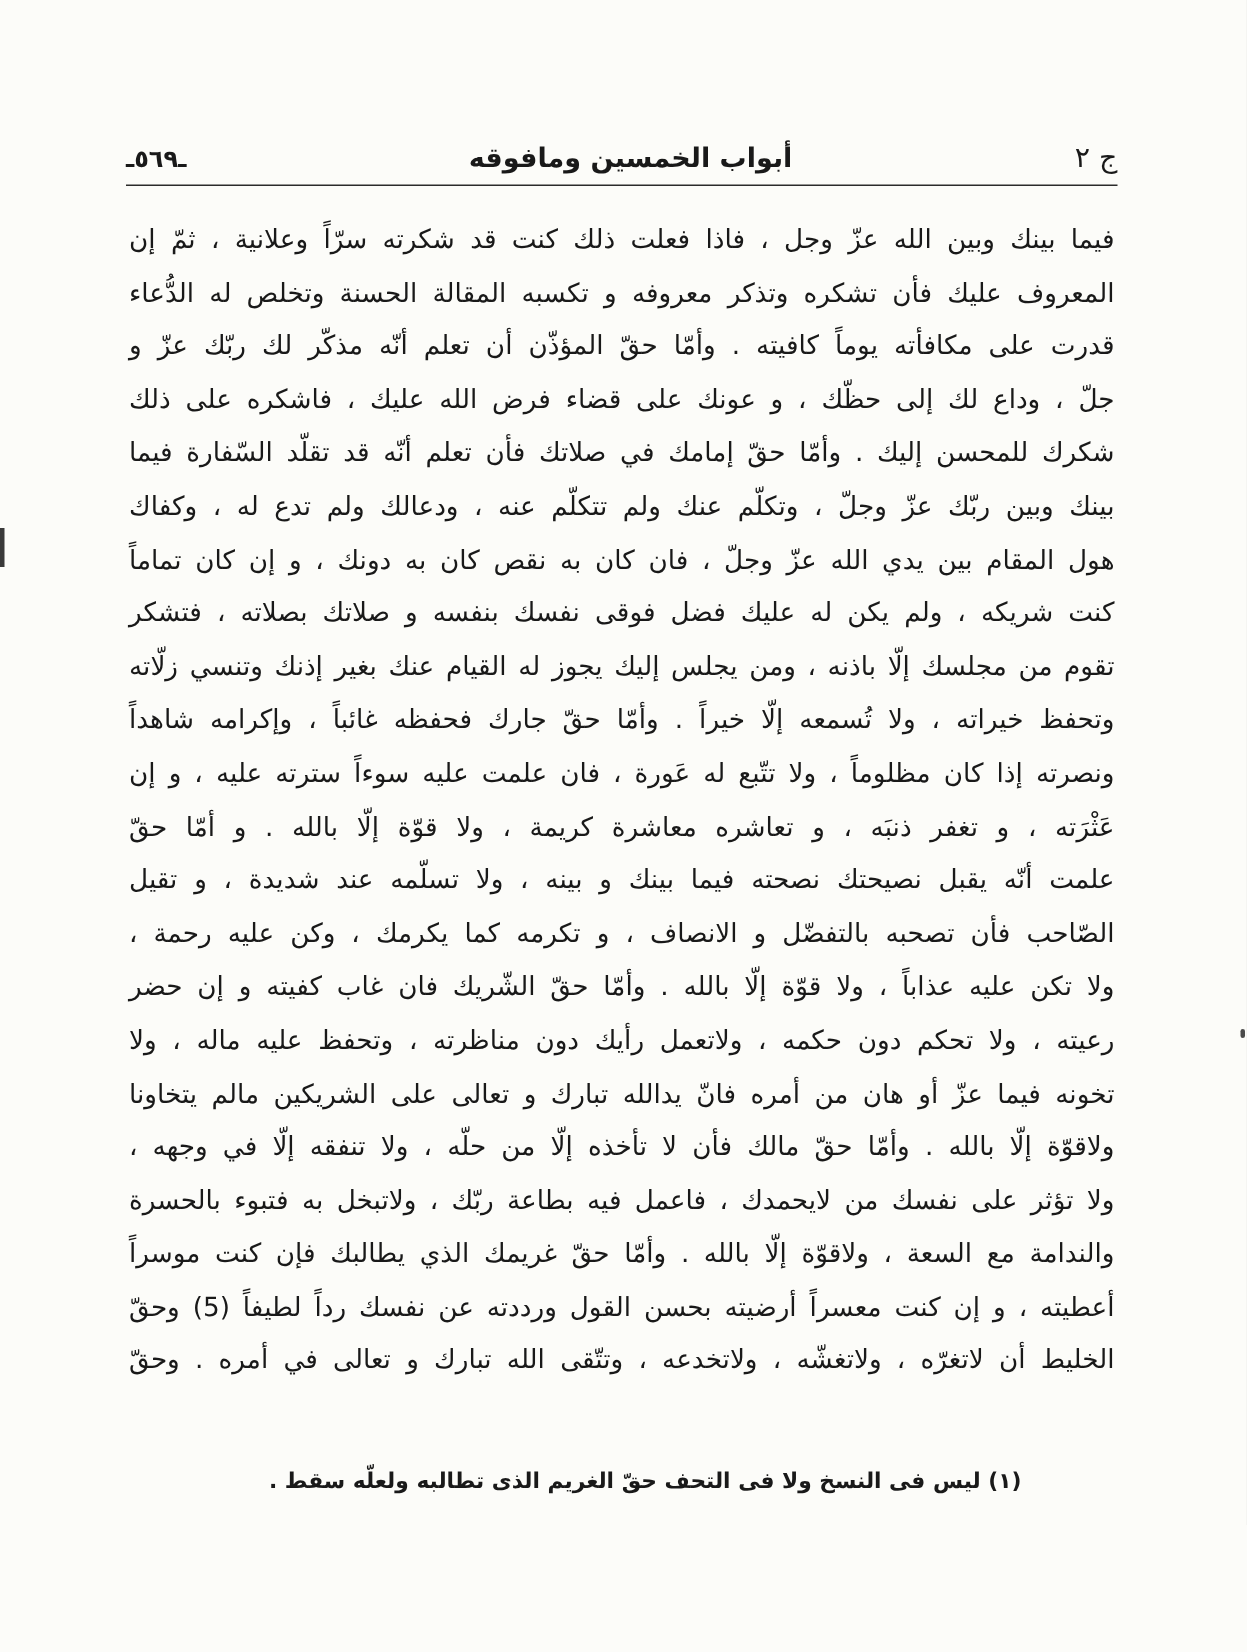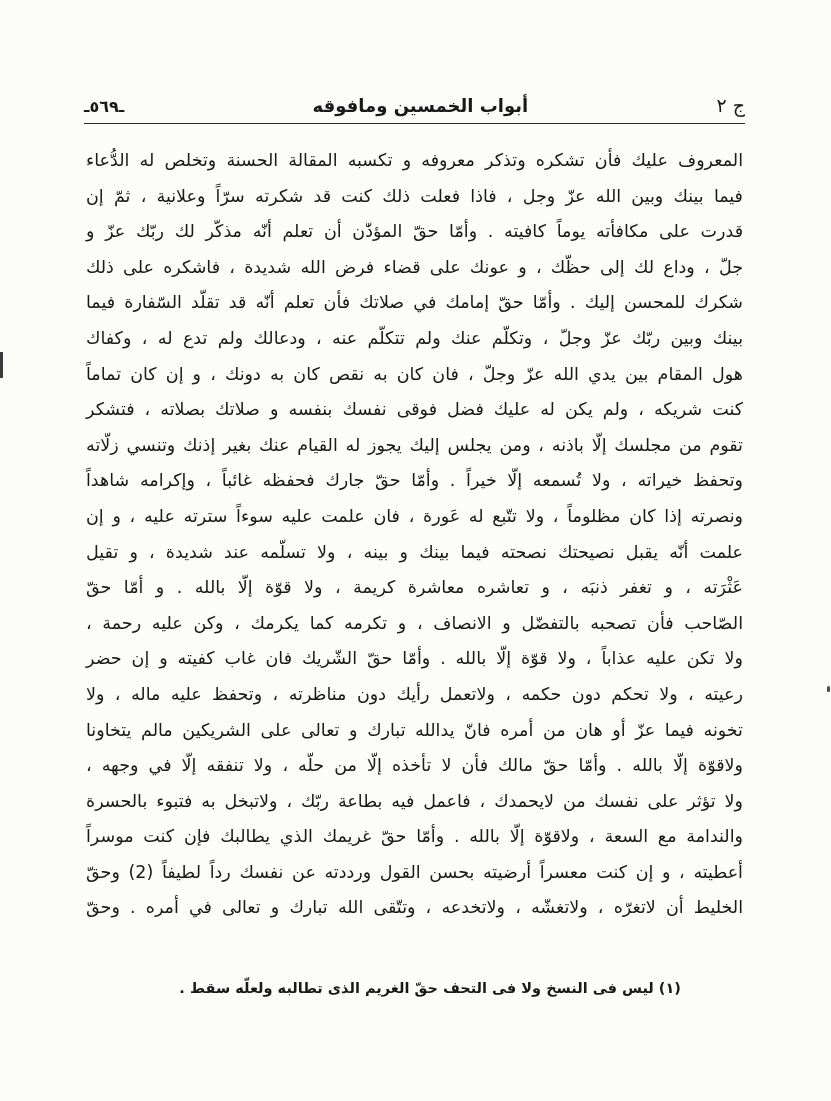--- a/index.html
+++ b/index.html
@@ -103,41 +103,41 @@
 
   <header class="page-header">
     <span class="vol">ج ٢</span>
     <span class="title">أبواب الخمسين ومافوقه</span>
     <span class="pagenum">ـ٥٦٩ـ</span>
   </header>
 
   <div class="rule"></div>
 
   <main class="body-text">
+    <div class="line">فيما بينك وبين الله عزّ وجل ، فاذا فعلت ذلك كنت قد شكرته سرّاً وعلانية ، ثمّ إن</div>
     <div class="line">المعروف عليك فأن تشكره وتذكر معروفه و تكسبه المقالة الحسنة وتخلص له الدُّعاء</div>
-    <div class="line">فيما بينك وبين الله عزّ وجل ، فاذا فعلت ذلك كنت قد شكرته سرّاً وعلانية ، ثمّ إن</div>
     <div class="line">قدرت على مكافأته يوماً كافيته . وأمّا حقّ المؤذّن أن تعلم أنّه مذكّر لك ربّك عزّ و</div>
-    <div class="line">جلّ ، وداع لك إلى حظّك ، و عونك على قضاء فرض الله شديدة ، فاشكره على ذلك</div>
+    <div class="line">جلّ ، وداع لك إلى حظّك ، و عونك على قضاء فرض الله عليك ، فاشكره على ذلك</div>
     <div class="line">شكرك للمحسن إليك . وأمّا حقّ إمامك في صلاتك فأن تعلم أنّه قد تقلّد السّفارة فيما</div>
     <div class="line">بينك وبين ربّك عزّ وجلّ ، وتكلّم عنك ولم تتكلّم عنه ، ودعالك ولم تدع له ، وكفاك</div>
     <div class="line">هول المقام بين يدي الله عزّ وجلّ ، فان كان به نقص كان به دونك ، و إن كان تماماً</div>
     <div class="line">كنت شريكه ، ولم يكن له عليك فضل فوقى نفسك بنفسه و صلاتك بصلاته ، فتشكر</div>
     <div class="line">تقوم من مجلسك إلّا باذنه ، ومن يجلس إليك يجوز له القيام عنك بغير إذنك وتنسي زلّاته</div>
     <div class="line">وتحفظ خيراته ، ولا تُسمعه إلّا خيراً . وأمّا حقّ جارك فحفظه غائباً ، وإكرامه شاهداً</div>
     <div class="line">ونصرته إذا كان مظلوماً ، ولا تتّبع له عَورة ، فان علمت عليه سوءاً سترته عليه ، و إن</div>
+    <div class="line">عَثْرَته ، و تغفر ذنبَه ، و تعاشره معاشرة كريمة ، ولا قوّة إلّا بالله . و أمّا حقّ</div>
     <div class="line">علمت أنّه يقبل نصيحتك نصحته فيما بينك و بينه ، ولا تسلّمه عند شديدة ، و تقيل</div>
-    <div class="line">عَثْرَته ، و تغفر ذنبَه ، و تعاشره معاشرة كريمة ، ولا قوّة إلّا بالله . و أمّا حقّ</div>
     <div class="line">الصّاحب فأن تصحبه بالتفضّل و الانصاف ، و تكرمه كما يكرمك ، وكن عليه رحمة ،</div>
     <div class="line">ولا تكن عليه عذاباً ، ولا قوّة إلّا بالله . وأمّا حقّ الشّريك فان غاب كفيته و إن حضر</div>
     <div class="line">رعيته ، ولا تحكم دون حكمه ، ولاتعمل رأيك دون مناظرته ، وتحفظ عليه ماله ، ولا</div>
     <div class="line">تخونه فيما عزّ أو هان من أمره فانّ يدالله تبارك و تعالى على الشريكين مالم يتخاونا</div>
     <div class="line">ولاقوّة إلّا بالله . وأمّا حقّ مالك فأن لا تأخذه إلّا من حلّه ، ولا تنفقه إلّا في وجهه ،</div>
     <div class="line">ولا تؤثر على نفسك من لايحمدك ، فاعمل فيه بطاعة ربّك ، ولاتبخل به فتبوء بالحسرة</div>
     <div class="line">والندامة مع السعة ، ولاقوّة إلّا بالله . وأمّا حقّ غريمك الذي يطالبك فإن كنت موسراً</div>
-    <div class="line">أعطيته ، و إن كنت معسراً أرضيته بحسن القول ورددته عن نفسك رداً لطيفاً (2) وحقّ</div>
+    <div class="line">أعطيته ، و إن كنت معسراً أرضيته بحسن القول ورددته عن نفسك رداً لطيفاً (5) وحقّ</div>
     <div class="line">الخليط أن لاتغرّه ، ولاتغشّه ، ولاتخدعه ، وتتّقى الله تبارك و تعالى في أمره . وحقّ</div>
   </main>
 
   <div class="footnote">(١) ليس فى النسخ ولا فى التحف حقّ الغريم الذى تطالبه ولعلّه سقط .</div>
 
   <div class="edge-mark-left"></div>
   <div class="edge-mark-right"></div>
 
 </div>
 

